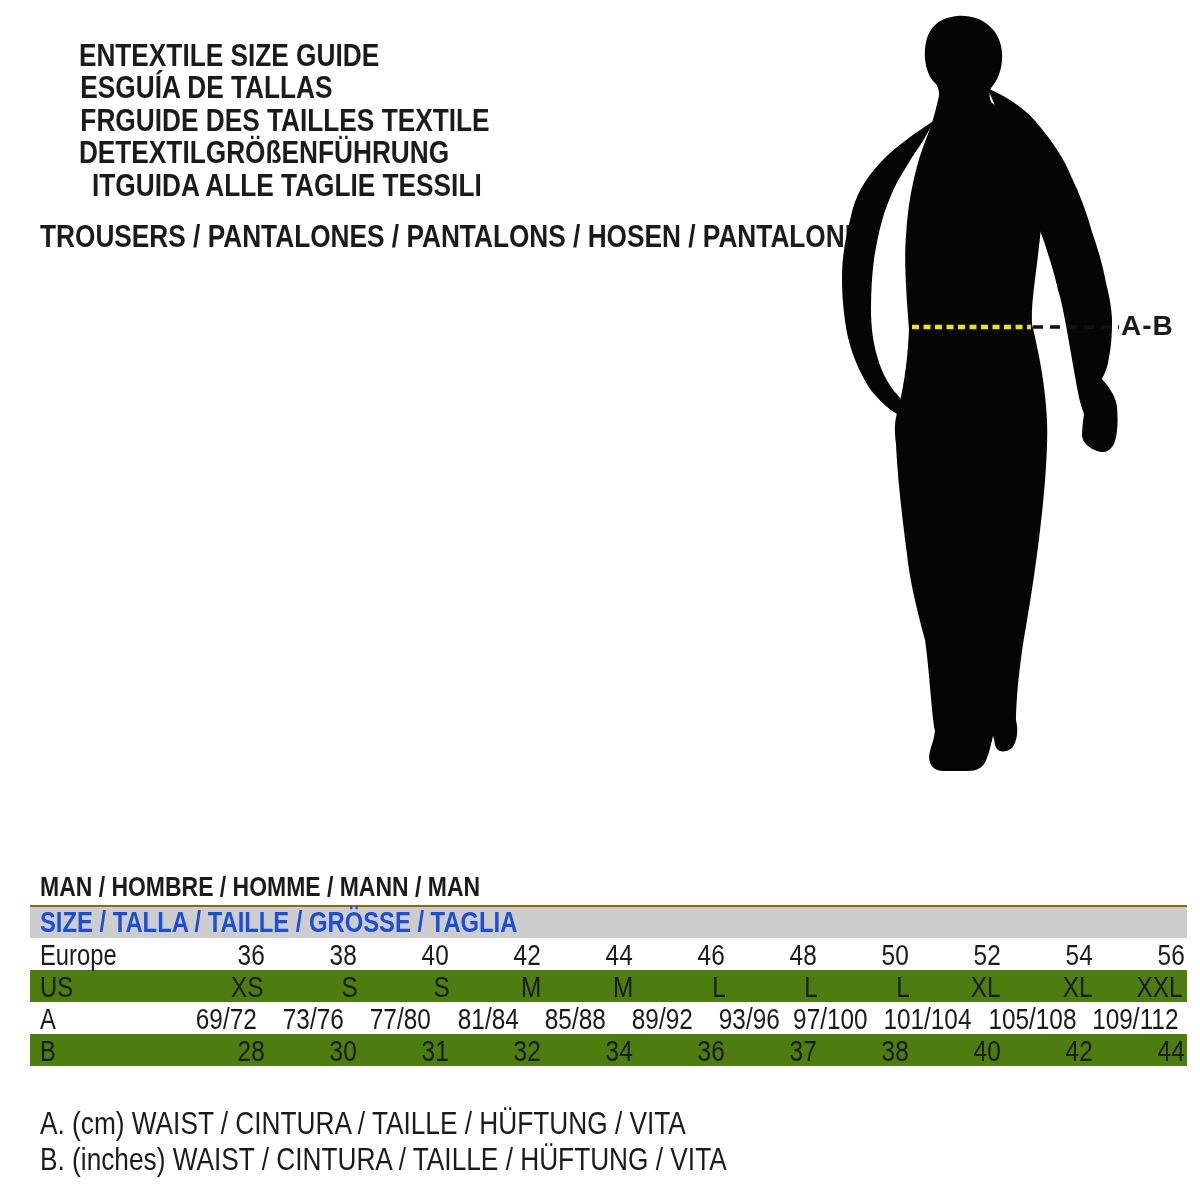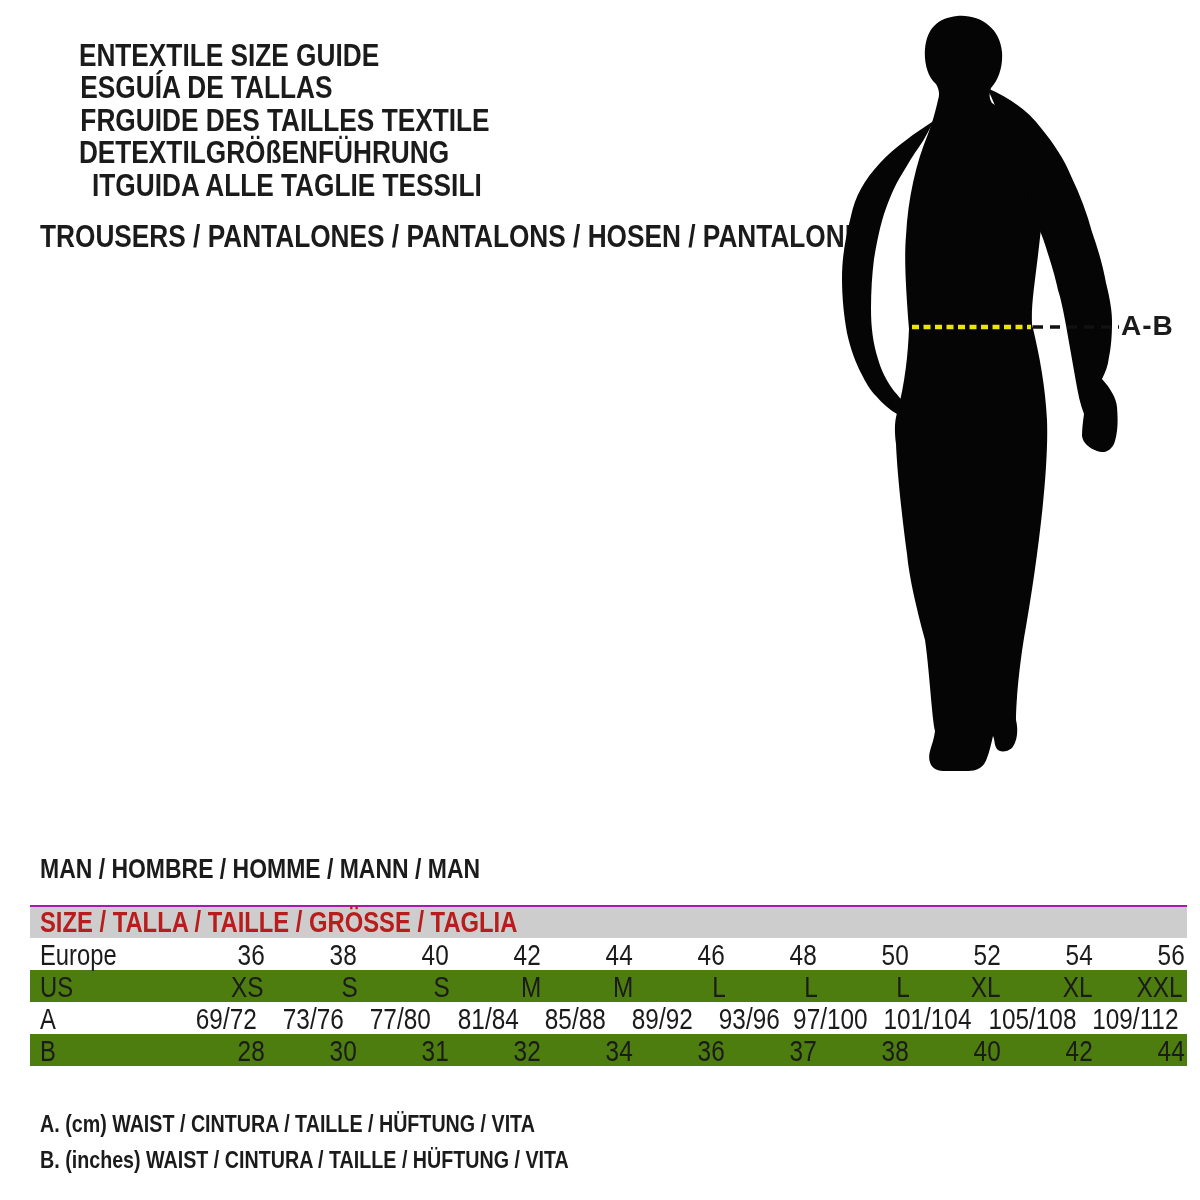--- a/index.html
+++ b/index.html
@@ -26,35 +26,35 @@
   
   .category-title { position: absolute; left: 40px; top: 219px;
                     font-size: 32px; font-weight: bold; line-height: 34px; }
 
   
   .man-figure { position: absolute; left: 820px; top: 0; width: 380px; height: 800px; }
   .ab-label { position: absolute; left: 1121px; top: 310px;
               font-size: 28px; font-weight: bold; letter-spacing: 1px; }
 
   
-  .man-heading { position: absolute; left: 40px; top: 854px;
+  .man-heading { position: absolute; left: 40px; top: 872px;
                  font-size: 28px; font-weight: bold; line-height: 30px; }
 
   
   .size-table { position: absolute; left: 30px; top: 905px; width: 1157px; }
-  .thead { height: 31px; line-height: 30px; background: #cdcdcd; border-top: 2px solid #a21caf;
-           padding-left: 10px; font-size: 29px; font-weight: bold; color: #b91c1c; }
+  .thead { height: 31px; line-height: 30px; background: #cdcdcd; border-top: 2px solid #a16207;
+           padding-left: 10px; font-size: 29px; font-weight: bold; color: #1d4ed8; }
   .trow { display: flex; height: 32px; line-height: 35px; font-size: 29px; }
   .trow.alt { background: #4d7c0f; }
   .tlabel { width: 145px; padding-left: 10px; box-sizing: border-box; }
   .tcell { flex: 1; text-align: right; }
 
   
   .notes { position: absolute; left: 40px; top: 1106px; }
-  .note { font-size: 24px; font-weight: bold; line-height: 35.5px; white-space: nowrap; }
+  .note { font-size: 32px; font-weight: normal; line-height: 35.5px; white-space: nowrap; }
 </style>
 </head>
 <body>
 
 <div class="page">
 
   <div class="langs">
     <div class="lang-row">
       <span class="lang-code">EN</span>
       <span class="lang-title">TEXTILE SIZE GUIDE</span>

